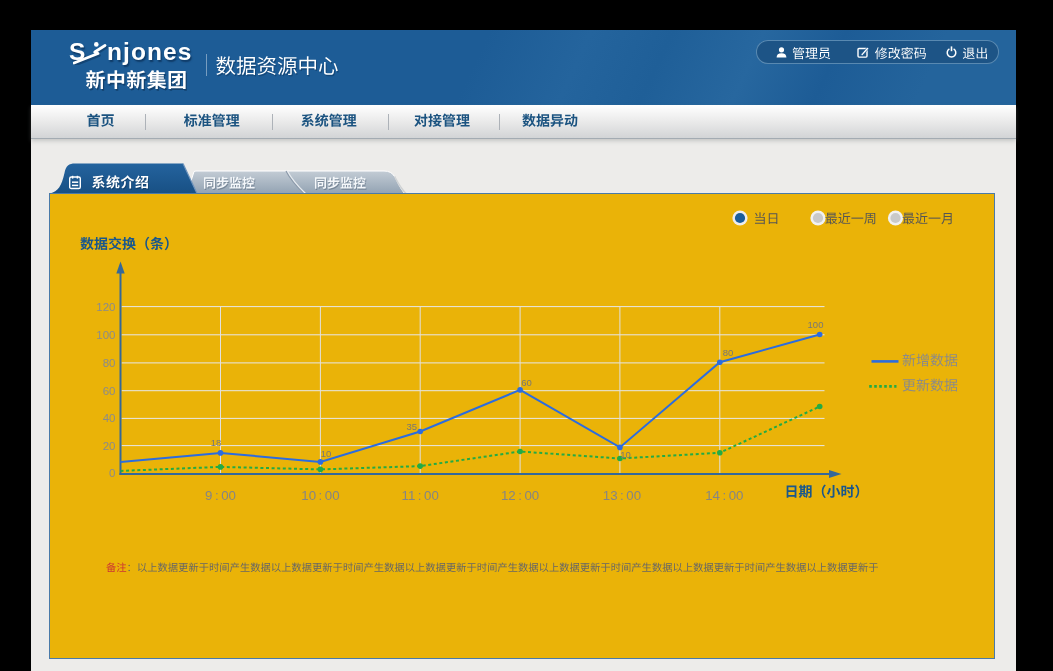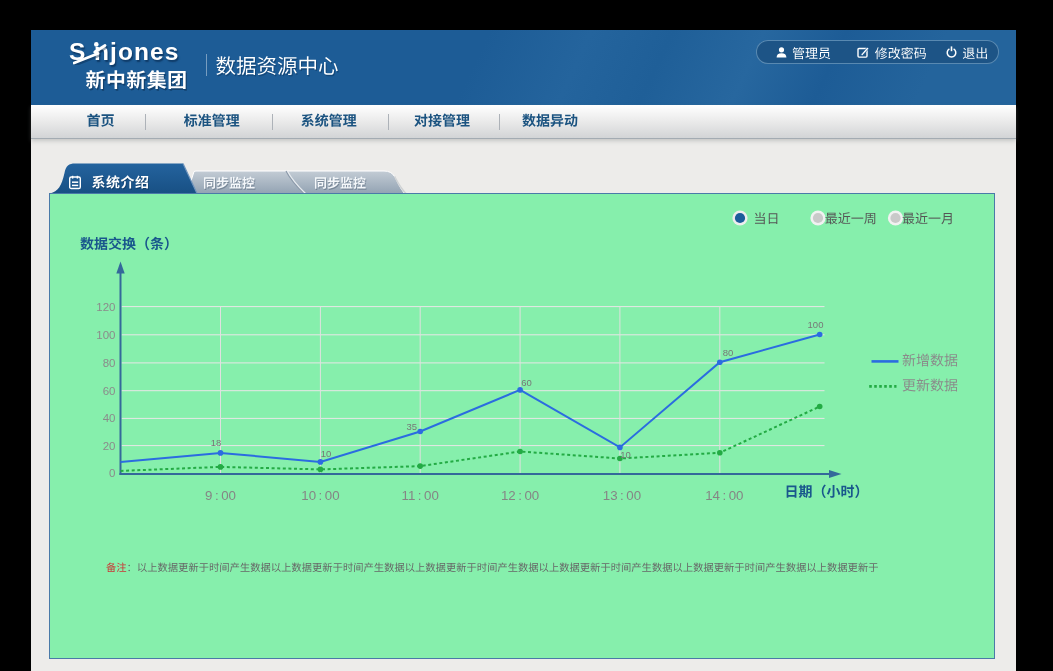--- a/index.html
+++ b/index.html
@@ -1,36 +1,36 @@
 <!DOCTYPE html>
 <html><head><meta charset="utf-8"><style>
 *{margin:0;padding:0;box-sizing:border-box}
 html,body{width:1053px;height:671px;background:#000;overflow:hidden;position:relative;font-family:"Liberation Sans",sans-serif}
 #page{position:absolute;left:31px;top:30px;width:985px;height:641px;background:#edecea}
 #hdr{position:absolute;left:0;top:0;width:985px;height:75px;background:linear-gradient(115deg,#1d5c96 45%,#24649d 55%,#1f5f98 63%,#27679f 72%,#1d5c96 80%,#24649c 90%)}
 #nav{position:absolute;left:0;top:75px;width:985px;height:34px;background:linear-gradient(#ffffff,#e8e8e8 55%,#d2d4d6);border-bottom:1px solid #a3abb2;box-shadow:0 2px 4px rgba(120,125,130,.35)}
 .nd{position:absolute;width:1px;height:16px;background:#adb2b8}
 #pill{position:absolute;left:725px;top:10px;width:243px;height:24px;border-radius:12px;background:#1d5486;border:1px solid rgba(150,190,220,.5)}
-#panel{position:absolute;left:17.5px;top:163px;width:946px;height:466px;background:#86efac;border:1px solid #4a7aa8}
+#panel{position:absolute;left:17.5px;top:163px;width:946px;height:466px;background:#eab308;border:1px solid #4a7aa8}
 #chart{position:absolute;left:0;top:0}
 .lg{position:absolute;top:10px;color:#fff;font-weight:bold;font-size:24.5px;line-height:1;letter-spacing:1.1px;text-shadow:1.2px 1.8px 1.5px rgba(5,35,70,.6)}
 #ldiv{position:absolute;left:175px;top:24px;width:1px;height:22px;background:rgba(255,255,255,.4)}
 svg{display:block}
 #cjk{position:absolute;left:0;top:0;z-index:60;pointer-events:none}
 </style></head><body>
 
 <div id="page">
 <div id="hdr"></div>
 <div id="nav"></div>
 <div class="nd" style="left:114px;top:84px"></div>
 <div class="nd" style="left:241px;top:84px"></div>
 <div class="nd" style="left:357px;top:84px"></div>
 <div class="nd" style="left:468px;top:84px"></div>
 <div class="lg" style="left:38px">S</div>
-<div class="lg" style="left:63px">njones</div>
+<div class="lg" style="left:76px">njones</div>
 <svg style="position:absolute;left:42px;top:11px" width="40" height="24" viewBox="0 0 40 24">
       <path d="M1,22 L25,12.5 L21.8,11 L32,4.5" fill="none" stroke="#0a2d50" stroke-width="3" stroke-linecap="round" stroke-linejoin="round" opacity="0.45" transform="translate(1.2,1.8)"></path>
       <path d="M1,22 L25,12.5 L21.8,11 L32,4.5" fill="none" stroke="#fff" stroke-width="2.8" stroke-linecap="round" stroke-linejoin="round"></path>
       <circle cx="23.3" cy="3.4" r="2.3" fill="#fff"></circle>
     </svg>
 <div id="ldiv"></div>
 <div id="pill"></div>
 <div id="tabsbox" style="position:absolute;left:17px;top:133px">
       <svg id="tabs" width="440" height="31" viewBox="0 0 440 31">
         <defs>

